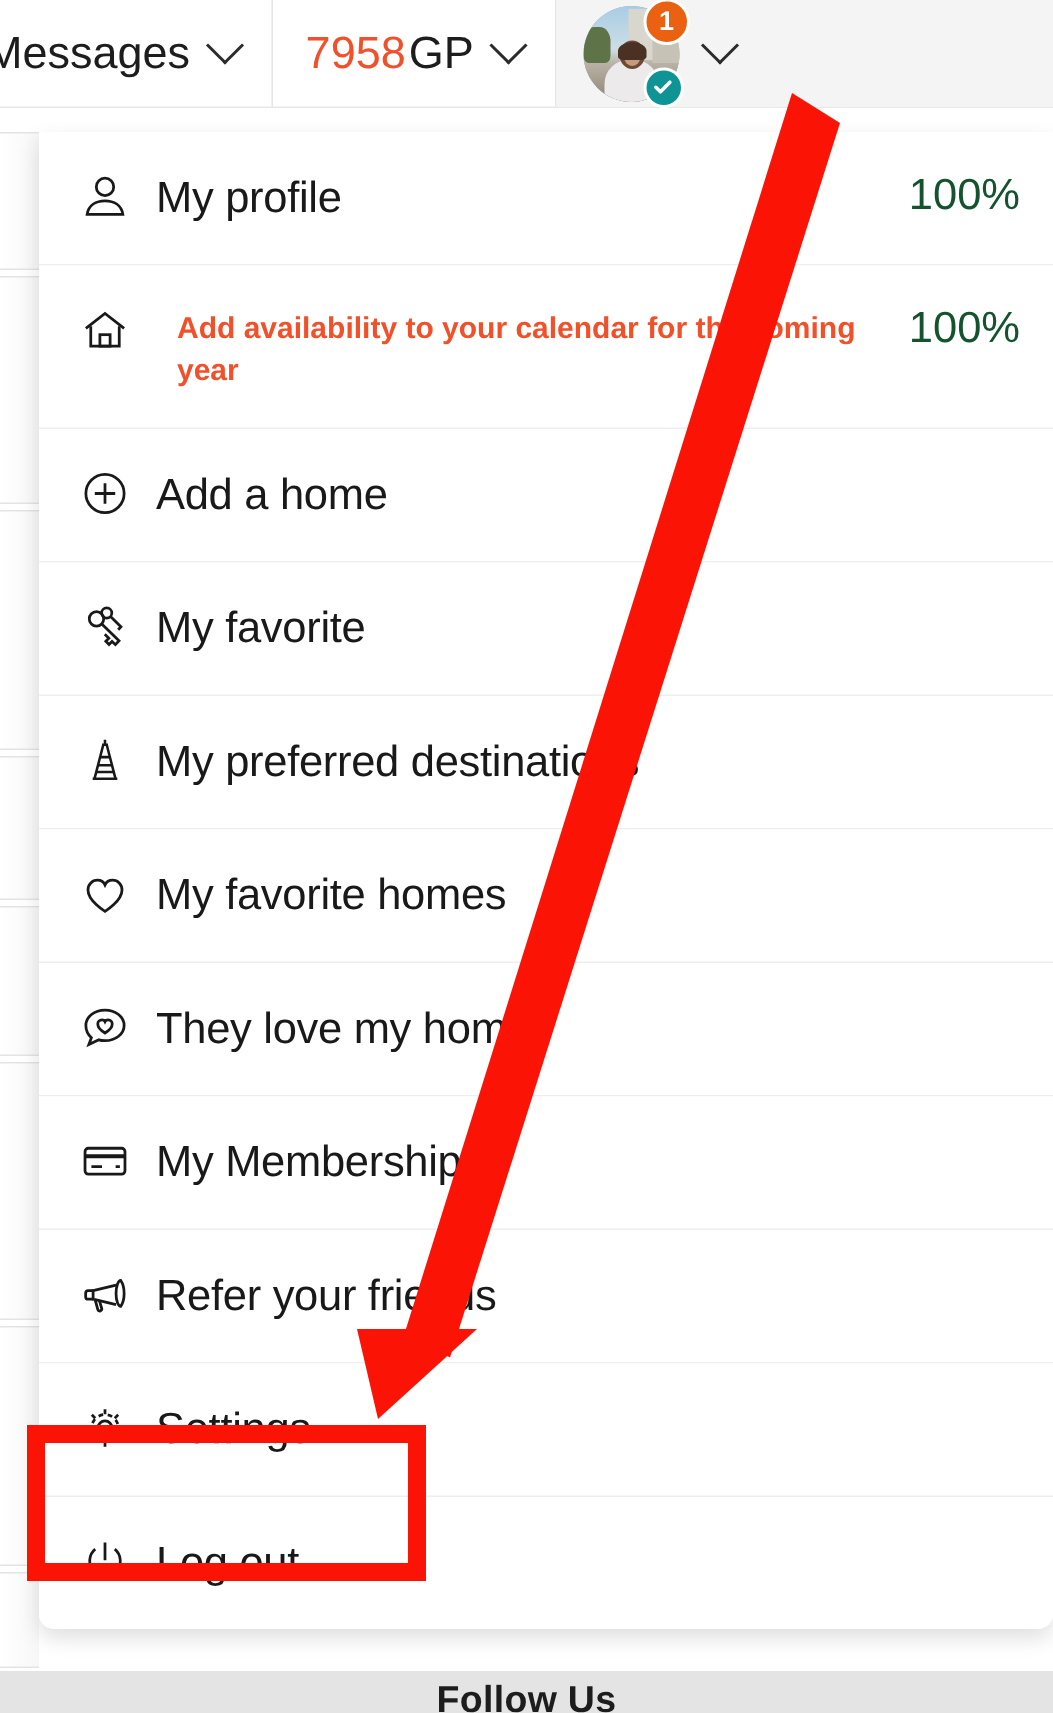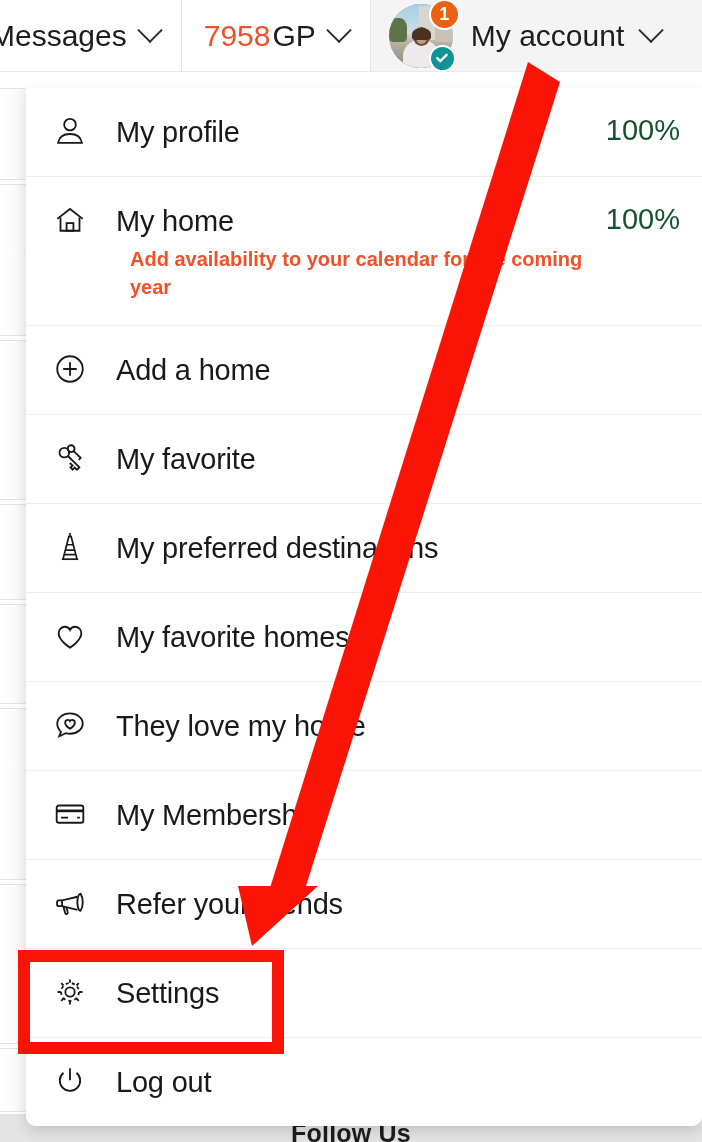--- a/index.html
+++ b/index.html
@@ -100,21 +100,20 @@
     z-index: 4;
     overflow: hidden;
   }
   .menu-item {
     position: relative;
     display: flex; align-items: flex-start;
     padding: 24px 22px 24px 24px;
     border-bottom: 1px solid #eeeeee;
     min-height: 88px;
     background: #fff;
-    gap: 12px;
   }
   .menu-item:last-child { border-bottom: none; }
   .mi-icon {
     width: 40px; flex: none;
     display: flex; align-items: center; justify-content: center;
     padding-top: 2px;
   }
   .mi-body { flex: 1; padding-left: 14px; }
   .mi-label {
     font-size: 29px; color: #19191a; line-height: 40px;
@@ -184,21 +183,20 @@
           <div class="av-face"></div>
             <div class="av-hair"></div>
         </div>
         <div class="badge-count">1</div>
         <div class="badge-check">
           <svg width="16" height="16" viewBox="0 0 16 16">
               <path d="M3.2 8.2 L6.3 11.2 L12.6 4.8" stroke="#fff" stroke-width="2.4" fill="none" stroke-linecap="round" stroke-linejoin="round"></path>
             </svg>
         </div>
       </div>
-      <span>My account</span>
       <span class="chev"></span>
     </div>
   </div>
 
   <div class="dropdown">
 
     <div class="menu-item">
       <div class="mi-icon">
         <svg width="34" height="34" viewBox="0 0 24 24" fill="none" stroke="#19191a" stroke-width="1.3">
           <circle cx="12" cy="7.5" r="4.1"></circle>
@@ -213,21 +211,20 @@
 
     <div class="menu-item">
       <div class="mi-icon">
         <svg width="34" height="34" viewBox="0 0 24 24" fill="none" stroke="#19191a" stroke-width="1.3">
           <path d="M3 11.2 12 4.2 21 11.2"></path>
             <path d="M5.3 10.2V19.6h13.4V10.2"></path>
             <rect x="9.6" y="14.2" width="4.8" height="5.4"></rect>
         </svg>
       </div>
       <div class="mi-body">
-        <div class="mi-label">My home</div>
         <div class="mi-note">Add availability to your calendar for the coming year</div>
       </div>
       <div class="mi-pct">100%</div>
     </div>
 
     <div class="menu-item">
       <div class="mi-icon">
         <svg width="34" height="34" viewBox="0 0 24 24" fill="none" stroke="#19191a" stroke-width="1.3">
           <circle cx="12" cy="12" r="9"></circle>
             <path d="M12 7.2v9.6M7.2 12h9.6"></path>

